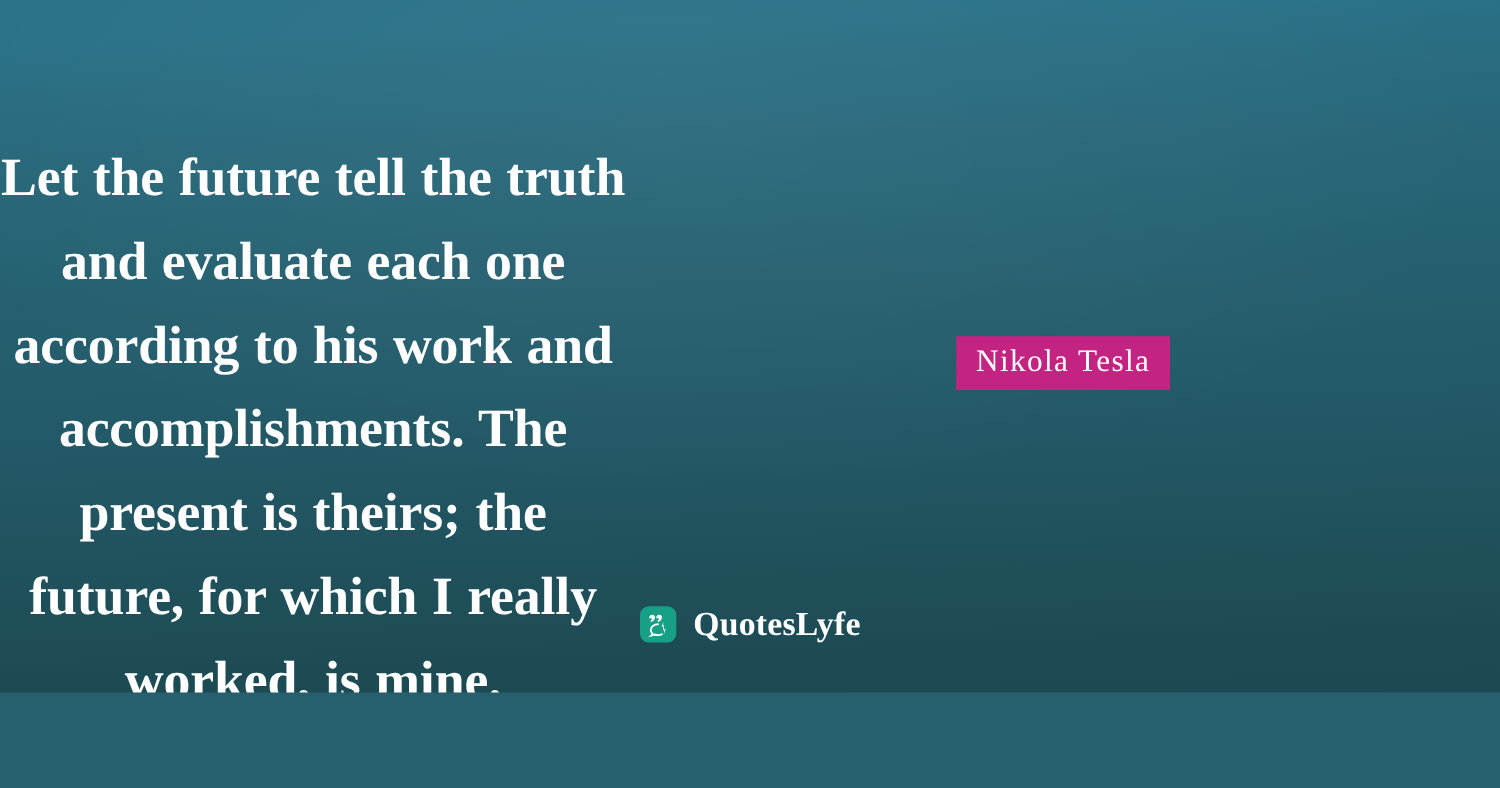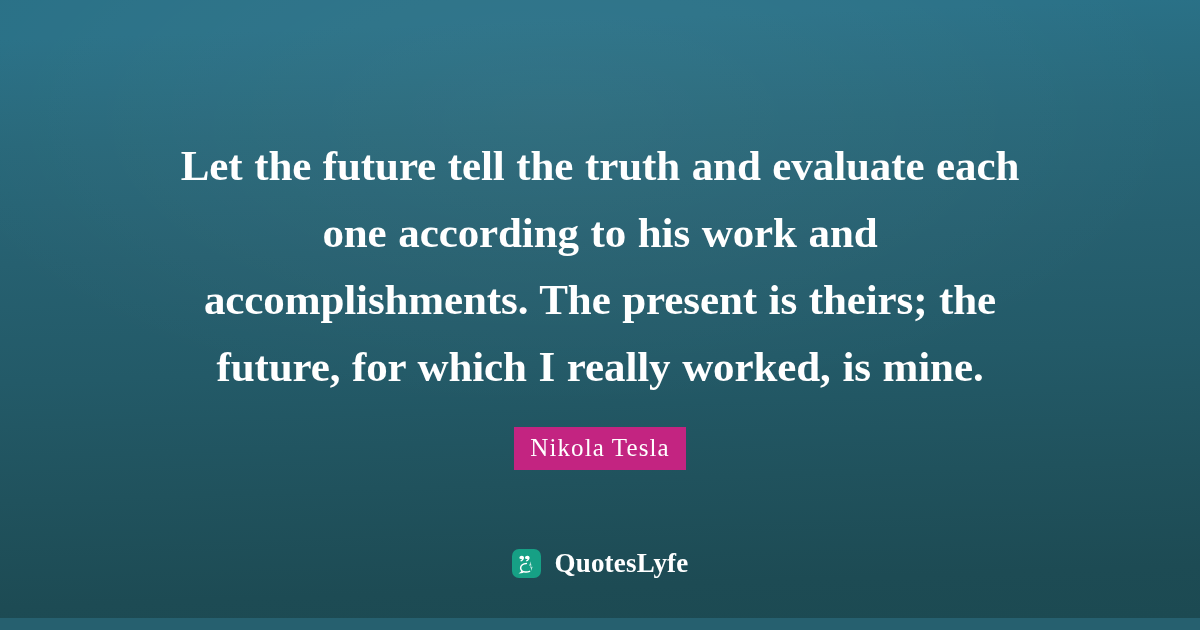--- a/index.html
+++ b/index.html
@@ -12,32 +12,32 @@
   }
 
   body {
     font-family: "Liberation Serif", "DejaVu Serif", serif;
     background: #26606f;
   }
 
   .quote-card {
     position: relative;
     width: 1200px;
-    height: 618px;
+    height: 554px;
     background: linear-gradient(178deg,
         #2a7187 0%,
         #2a7187 6%,
         #28687a 22%,
         #266070 40%,
         #235a68 58%,
         #20525d 76%,
         #1d4b54 92%,
         #1c4a52 100%);
     display: flex;
-    flex-direction: column;
+    flex-direction: row;
     align-items: center;
     overflow: hidden;
   }
 
   
   .quote-card::before {
     content: "";
     position: absolute;
     inset: 0;
     background: radial-gradient(ellipse 900px 420px at 46% 18%,

